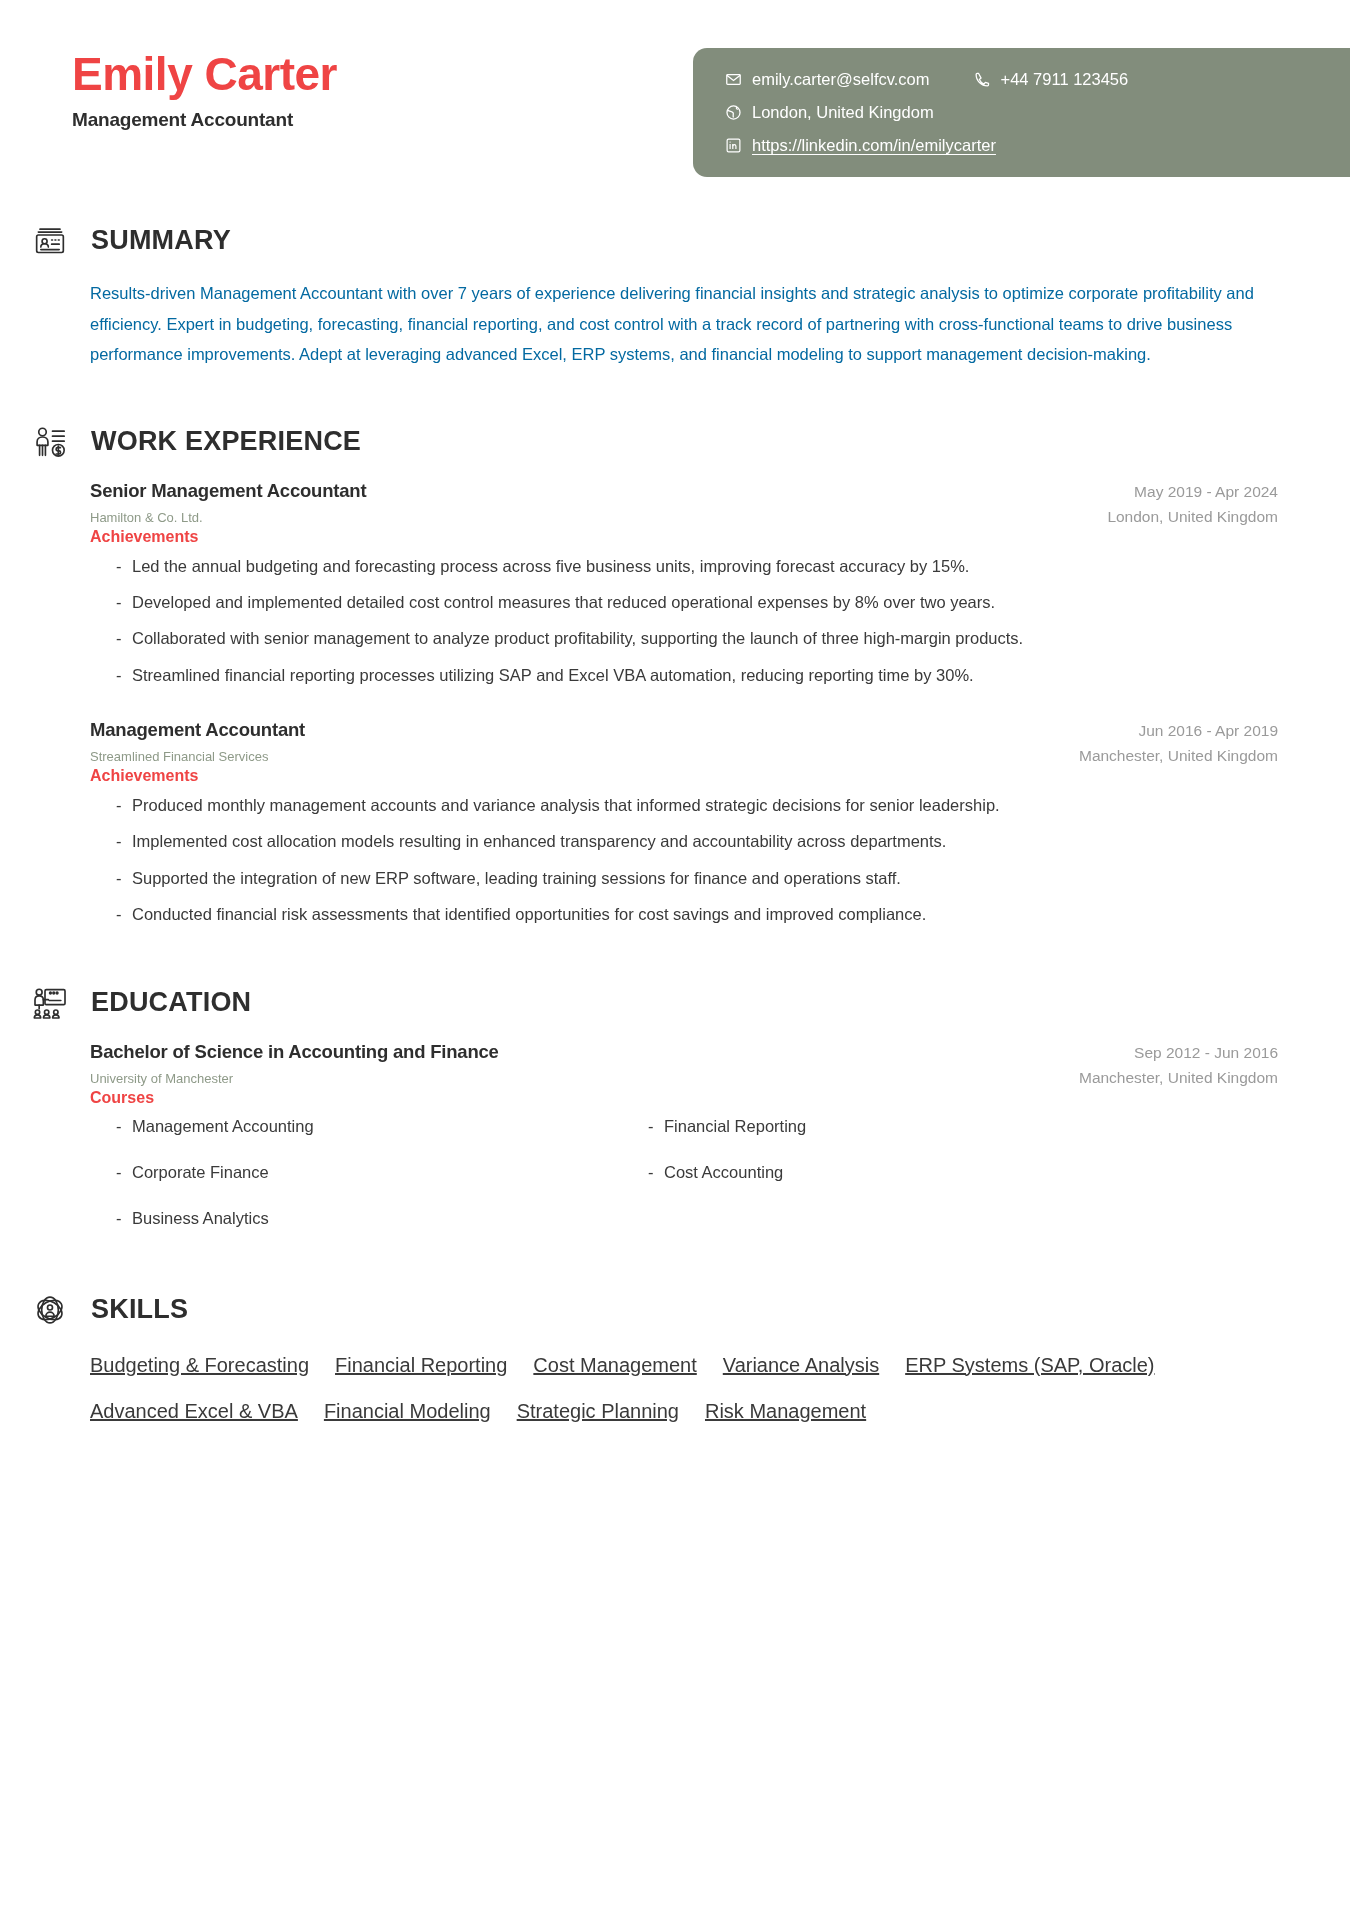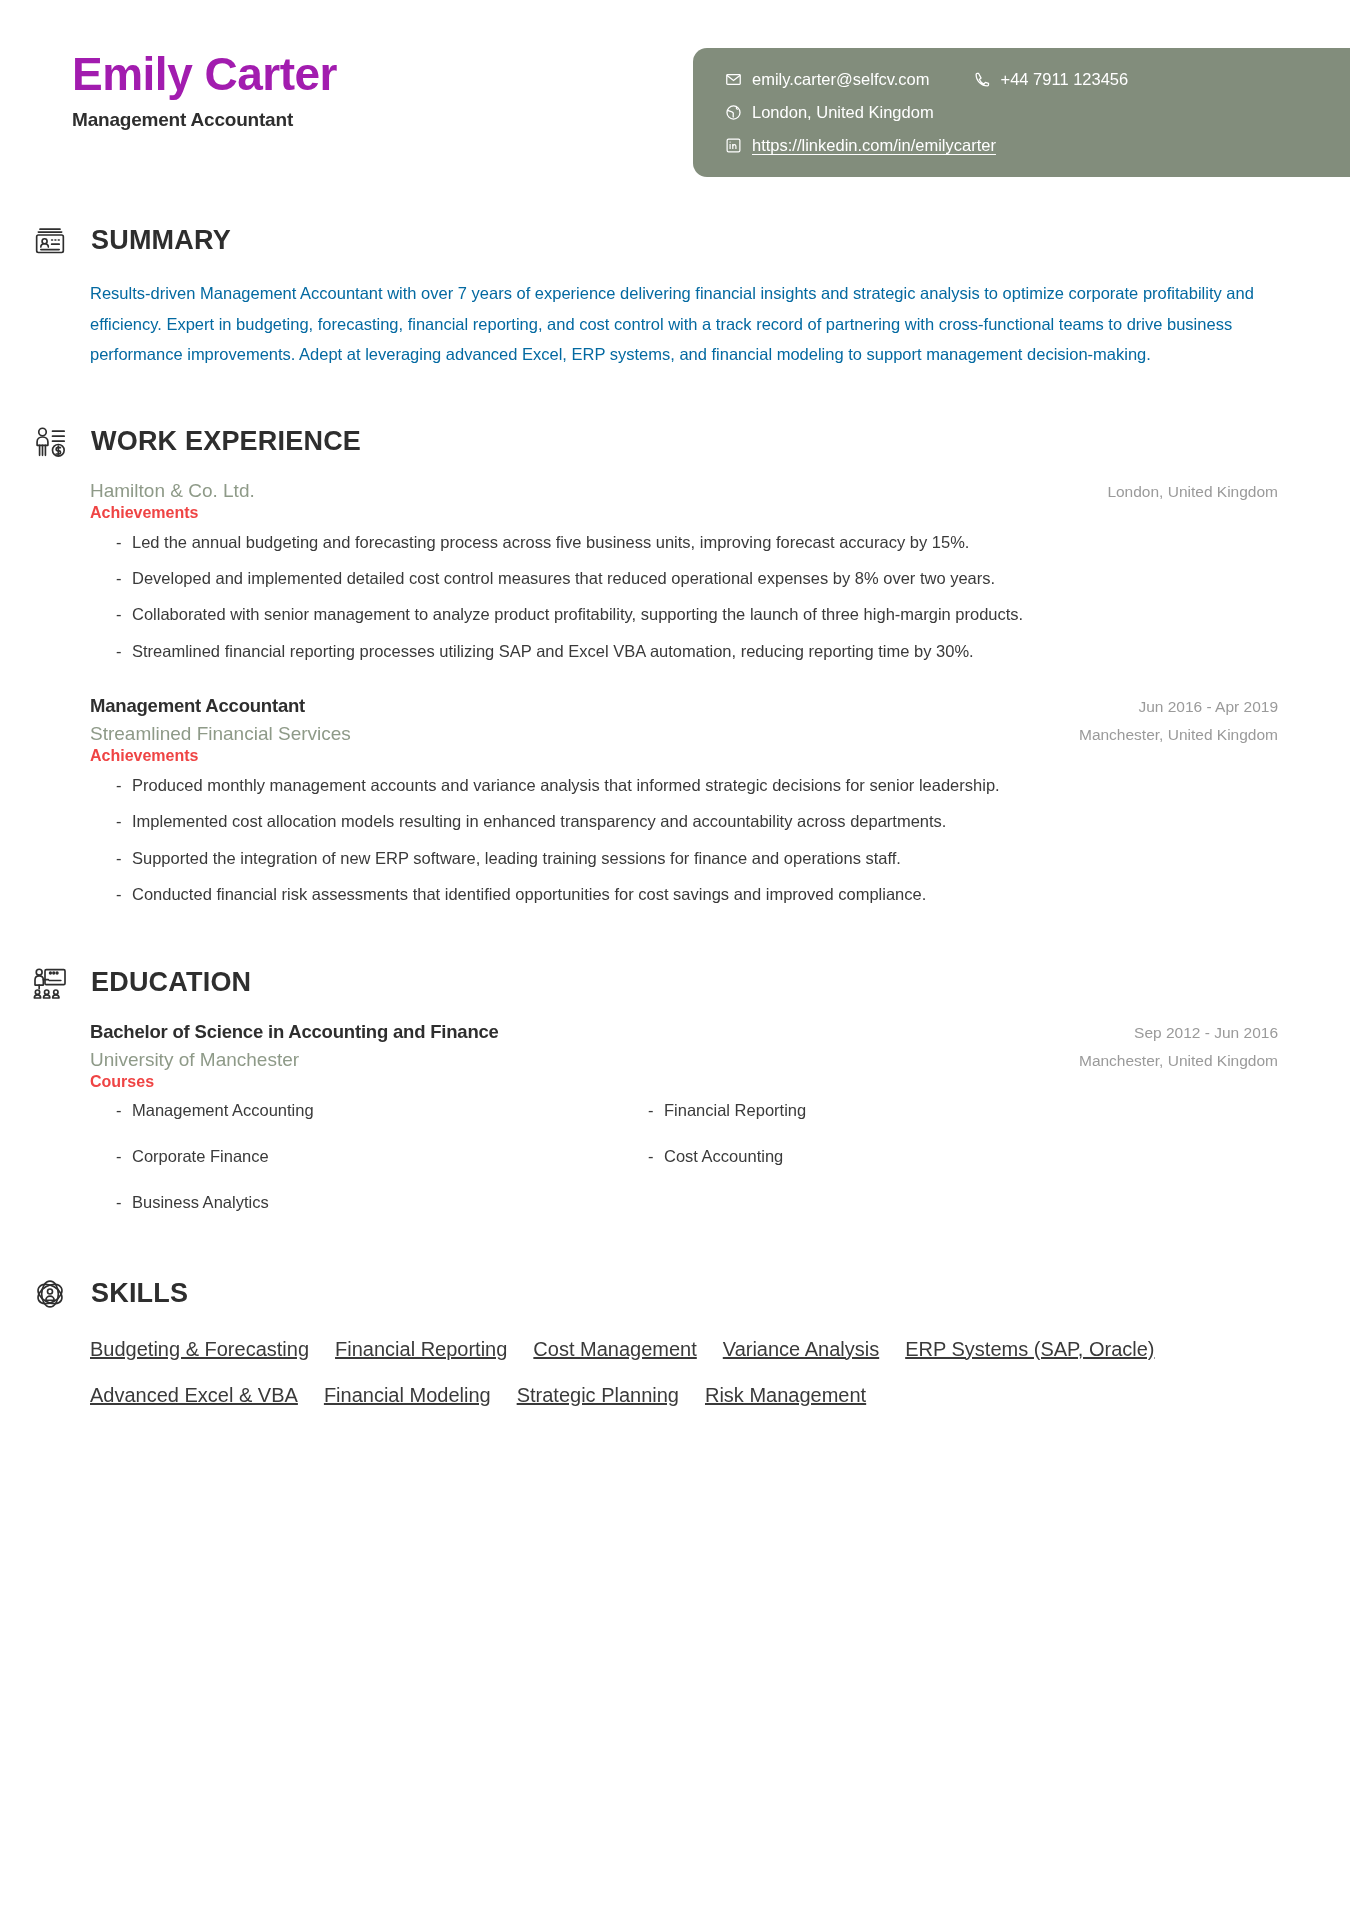--- a/index.html
+++ b/index.html
@@ -26,21 +26,21 @@
   .identity {
     position: absolute;
     left: 72px;
     top: 48px;
   }
 
   .full-name {
     font-size: 46px;
     font-weight: 700;
     letter-spacing: -0.5px;
-    color: #a21caf;
+    color: #ef4444;
     line-height: 1.15;
   }
 
   .job-title {
     font-size: 19px;
     font-weight: 700;
     color: #2e2e2e;
     margin-top: 8px;
     letter-spacing: -0.2px;
   }
@@ -151,21 +151,21 @@
 
   .entry-date {
     font-size: 15.5px;
     color: #9a9a9a;
     white-space: nowrap;
   }
 
   .entry-line.sub { margin-top: 6px; }
 
   .entry-org {
-    font-size: 19px;
+    font-size: 13px;
     color: #8e9a88;
   }
 
   .entry-place {
     font-size: 15.5px;
     color: #9a9a9a;
     white-space: nowrap;
   }
 
   .sublabel {
@@ -341,20 +341,24 @@
         <path d="M36.5 30.8h-3.3a1.9 1.9 0 0 0 0 3.8h1.6a1.9 1.9 0 0 1 0 3.8h-3.4"></path>
         <line x1="34" y1="29" x2="34" y2="39.5"></line>
       </svg>
     </span>
     <span class="section-title">WORK EXPERIENCE</span>
   </div>
 
   <div class="section-body">
 
     <div class="entry">
+      <div class="entry-line">
+        <span class="entry-title">Senior Management Accountant</span>
+        <span class="entry-date">May 2019 - Apr 2024</span>
+      </div>
       <div class="entry-line sub">
         <span class="entry-org">Hamilton &amp; Co. Ltd.</span>
         <span class="entry-place">London, United Kingdom</span>
       </div>
       <div class="sublabel">Achievements</div>
       <ul class="bullets">
         <li class="bullet">Led the annual budgeting and forecasting process across five business units, improving forecast accuracy by 15%.</li>
         <li class="bullet">Developed and implemented detailed cost control measures that reduced operational expenses by 8% over two years.</li>
         <li class="bullet">Collaborated with senior management to analyze product profitability, supporting the launch of three high-margin products.</li>
         <li class="bullet">Streamlined financial reporting processes utilizing SAP and Excel VBA automation, reducing reporting time by 30%.</li>

